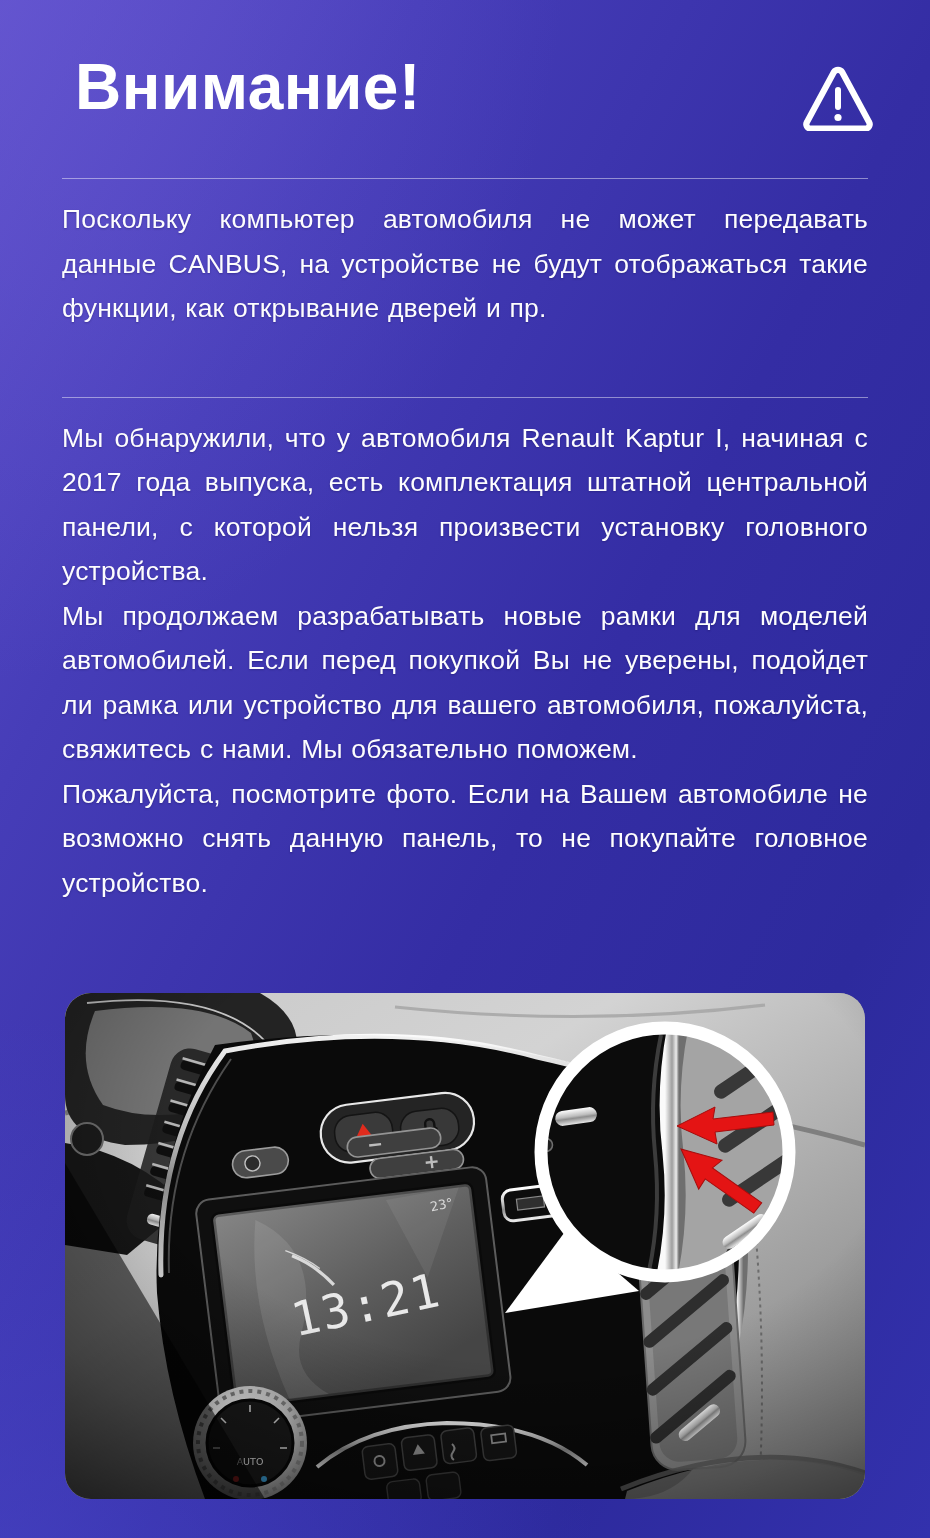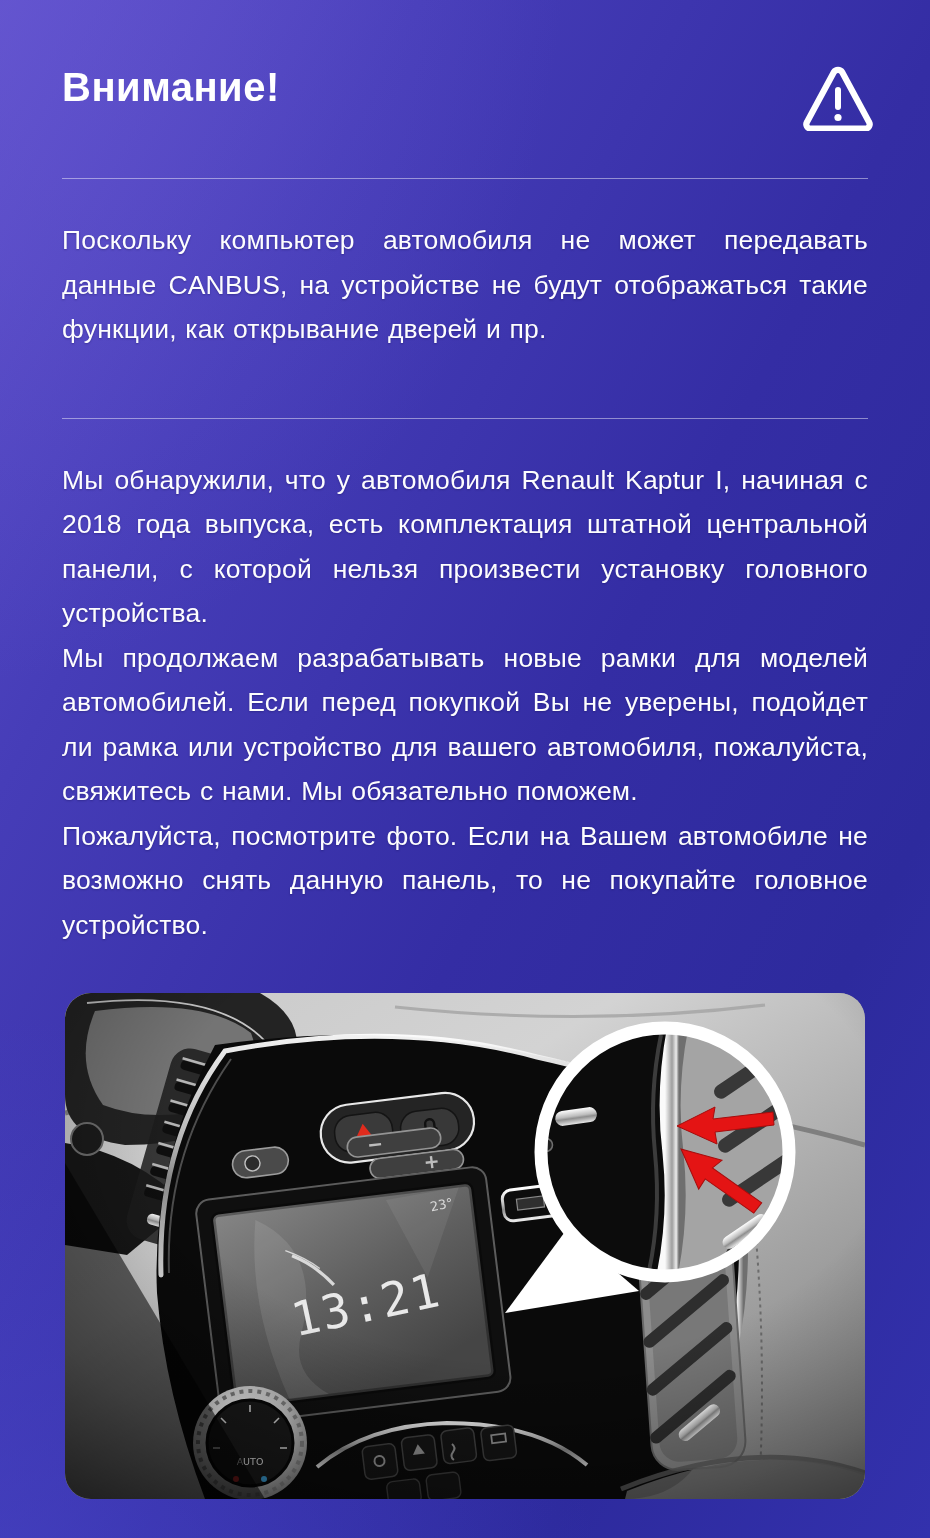--- a/index.html
+++ b/index.html
@@ -7,40 +7,40 @@
     width: 930px; height: 1538px; overflow: hidden; position: relative;
     font-family: "Liberation Sans", sans-serif;
     background:
       radial-gradient(120% 90% at -5% -5%, rgba(109,92,214,0.55) 0%, rgba(109,92,214,0) 55%),
       radial-gradient(120% 80% at 0% 110%, rgba(80,80,215,0.50) 0%, rgba(80,80,215,0) 55%),
       linear-gradient(118deg, #5b4ec9 0%, #463db8 24%, #342da4 55%, #2d2a9d 78%, #3331ad 100%);
     color: #ffffff;
   }
   .content { padding: 0 62px; }
   h1.page-title {
-    margin: 52px 0 0 0;
-    font-size: 40px; line-height: 70px; font-weight: bold;
+    margin: 52px 0 0 13px;
+    font-size: 64px; line-height: 70px; font-weight: bold;
     letter-spacing: 0.5px;
   }
   .warn-icon {
     position: absolute; top: 63px; right: 56px; width: 72px; height: 68px;
   }
   .divider {
     border: none; border-top: 1px solid rgba(255,255,255,0.45);
     margin: 0; width: 100%;
   }
   .divider-1 { margin-top: 56px; }
   .divider-2 { margin-top: 66px; }
   p.body-text {
     margin: 0; font-size: 26.5px; line-height: 44.5px;
     text-align: justify; letter-spacing: 0.2px; word-spacing: 1px;
     color: #fdfdfe;
     text-shadow: 0 1px 2px rgba(20,15,80,0.35);
   }
-  p.first-after-divider { margin-top: 39px; }
+  p.first-after-divider { margin-top: 18px; }
   .photo-wrap {
     position: absolute; left: 65px; top: 993px; width: 800px; height: 506px;
     border-radius: 26px; overflow: hidden; background: #9a9a9a;
   }
   .photo-wrap svg { display: block; }
 </style>
 </head>
 <body>
 
 <div class="content">
@@ -52,21 +52,21 @@
     <line x1="36" y1="27" x2="36" y2="44" stroke="#ffffff" stroke-width="6" stroke-linecap="round"></line>
     <circle cx="36" cy="54.5" r="3.6" fill="#ffffff"></circle>
   </svg>
 
   <hr class="divider divider-1">
 
   <p class="body-text first-after-divider">Поскольку компьютер автомобиля не может передавать данные CANBUS, на устройстве не будут отображаться такие функции, как открывание дверей и пр.</p>
 
   <hr class="divider divider-2">
 
-  <p class="body-text first-after-divider">Мы обнаружили, что у автомобиля Renault Kaptur I, начиная с 2018 года выпуска, есть комплектация штатной центральной панели, с которой нельзя произвести установку головного устройства.</p>
+  <p class="body-text first-after-divider">Мы обнаружили, что у автомобиля Renault Kaptur I, начиная с 2017 года выпуска, есть комплектация штатной центральной панели, с которой нельзя произвести установку головного устройства.</p>
   <p class="body-text">Мы продолжаем разрабатывать новые рамки для моделей автомобилей. Если перед покупкой Вы не уверены, подойдет ли рамка или устройство для вашего автомобиля, пожалуйста, свяжитесь с нами. Мы обязательно поможем.</p>
   <p class="body-text">Пожалуйста, посмотрите фото. Если на Вашем автомобиле не возможно снять данную панель, то не покупайте головное устройство.</p>
 
 </div>
 
 <figure class="photo-wrap" style="margin:0">
 <svg width="800" height="506" viewBox="0 0 800 506">
   <defs>
     <linearGradient id="gBase" x1="0" y1="0" x2="1" y2="1">
       <stop offset="0" stop-color="#c9c9c9"></stop>

